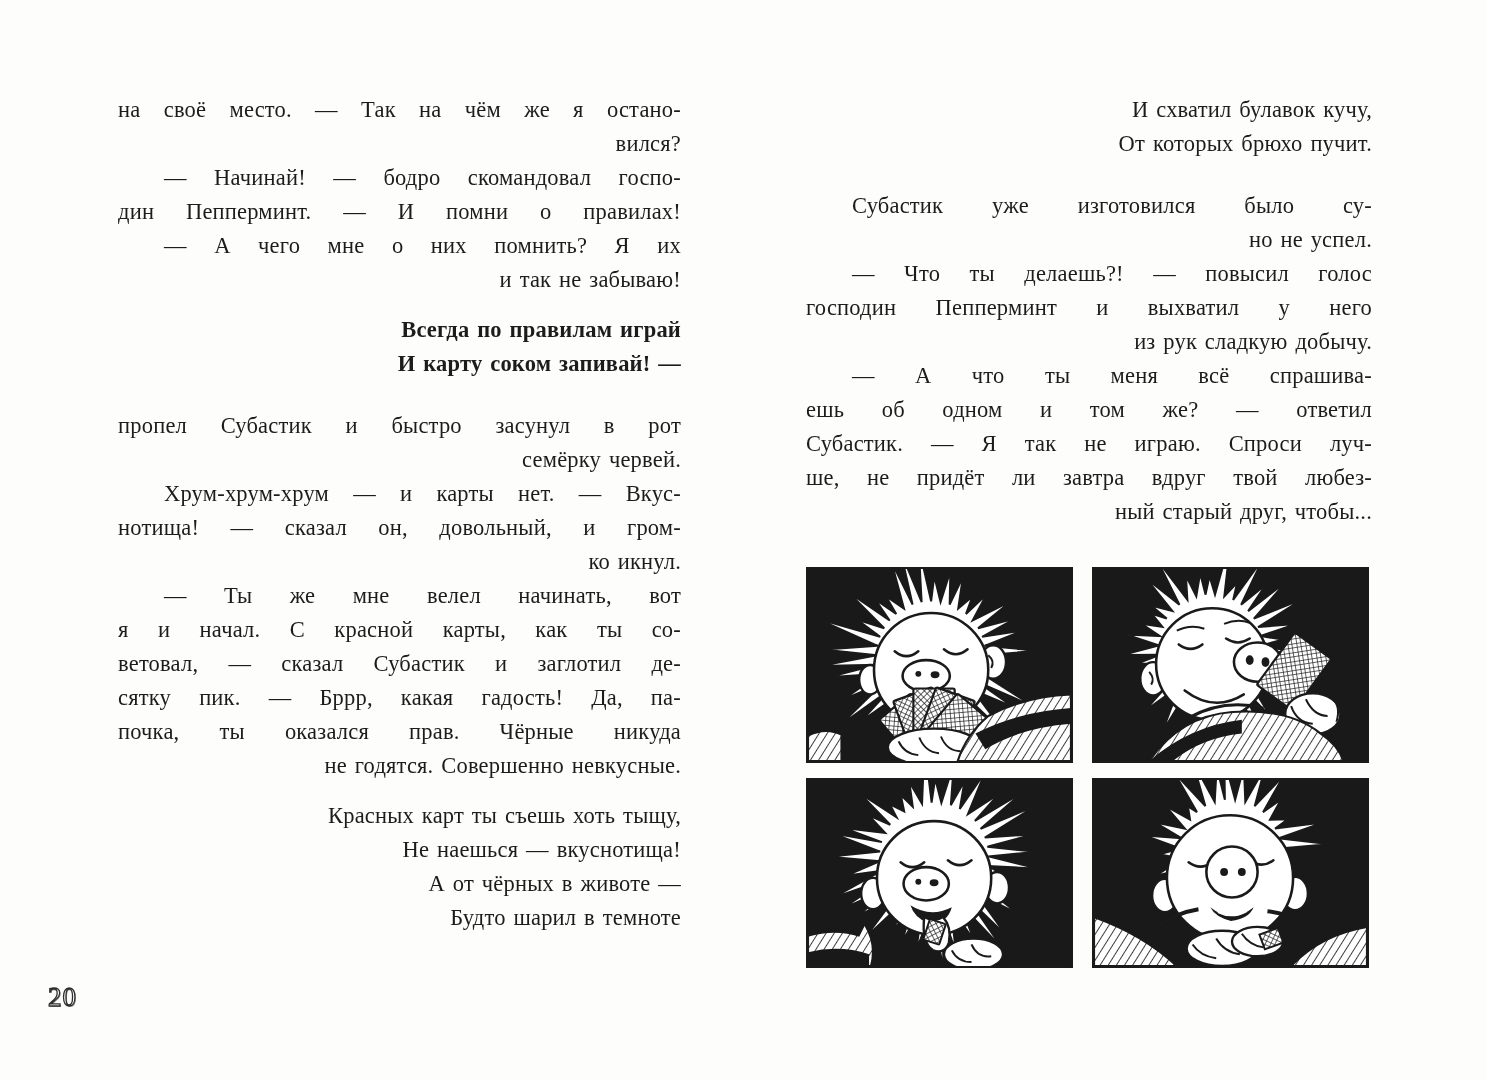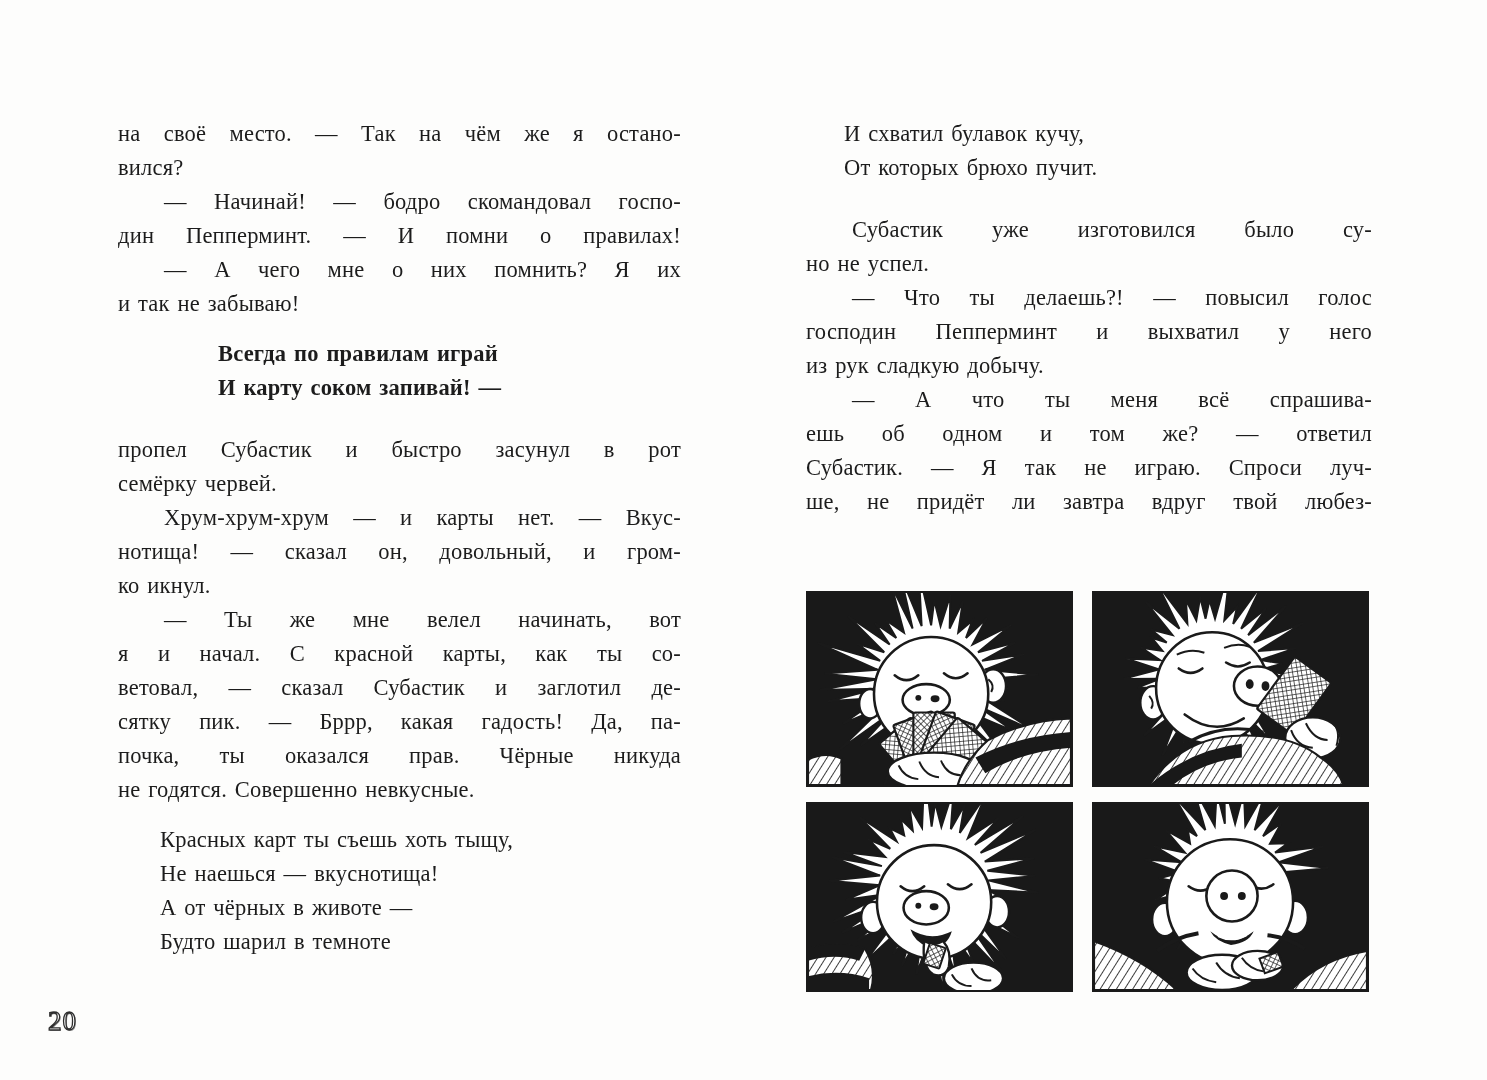--- a/index.html
+++ b/index.html
@@ -2,30 +2,30 @@
 <html lang="ru"><head>
 <meta charset="utf-8">
 <style>
   html,body{margin:0;padding:0;}
   body{
     width:1487px;height:1080px;position:relative;overflow:hidden;
     background:#fdfdfc;
     font-family:"Liberation Serif","DejaVu Serif",serif;
     color:#1c1c1c;
   }
-  .page{position:absolute;inset:0;margin-top:24px;}
+  .page{position:absolute;inset:0;}
   .col{
     position:absolute;top:93px;
     font-size:22.5px;line-height:34px;
     letter-spacing:.2px;word-spacing:2px;
   }
   .col-left{left:118px;width:563px;}
   .col-right{left:806px;width:566px;}
   .block{margin:0;}
-  .line{white-space:nowrap;text-align:left;}
+  .line{white-space:nowrap;text-align:right;}
   .para .line{white-space:normal;}
   .para .line.fill{text-align:justify;text-align-last:justify;}
   .para .line.indent{text-indent:46px;}
   .verse{margin:16px 0 28px 0;}
   .verse:first-child{margin-top:0;}
   .verse.v-deep{padding-left:100px;font-weight:bold;}
   .verse.v-mid{padding-left:42px;}
   .verse.v-right{padding-left:38px;}
   .page-number{
     position:absolute;left:48px;top:982px;
@@ -125,20 +125,21 @@
       <div class="block para">
         <div class="line fill indent">— Что ты делаешь?! — повысил голос</div>
         <div class="line fill">господин Пепперминт и выхватил у него</div>
         <div class="line">из рук сладкую добычу.</div>
       </div>
       <div class="block para">
         <div class="line fill indent">— А что ты меня всё спрашива-</div>
         <div class="line fill">ешь об одном и том же? — ответил</div>
         <div class="line fill">Субастик. — Я так не играю. Спроси луч-</div>
         <div class="line fill">ше, не придёт ли завтра вдруг твой любез-</div>
+        <div class="line">ный старый друг, чтобы...</div>
       </div>
     </div>
 
   <div class="page-number">20</div>
 
   <div class="comic-grid">
 
     <div class="panel" aria-label="Субастик с веером карт у рта">
       <svg viewBox="0 0 267 196" preserveAspectRatio="none">
         <rect x="0" y="0" width="267" height="196" fill="#191919"></rect>

